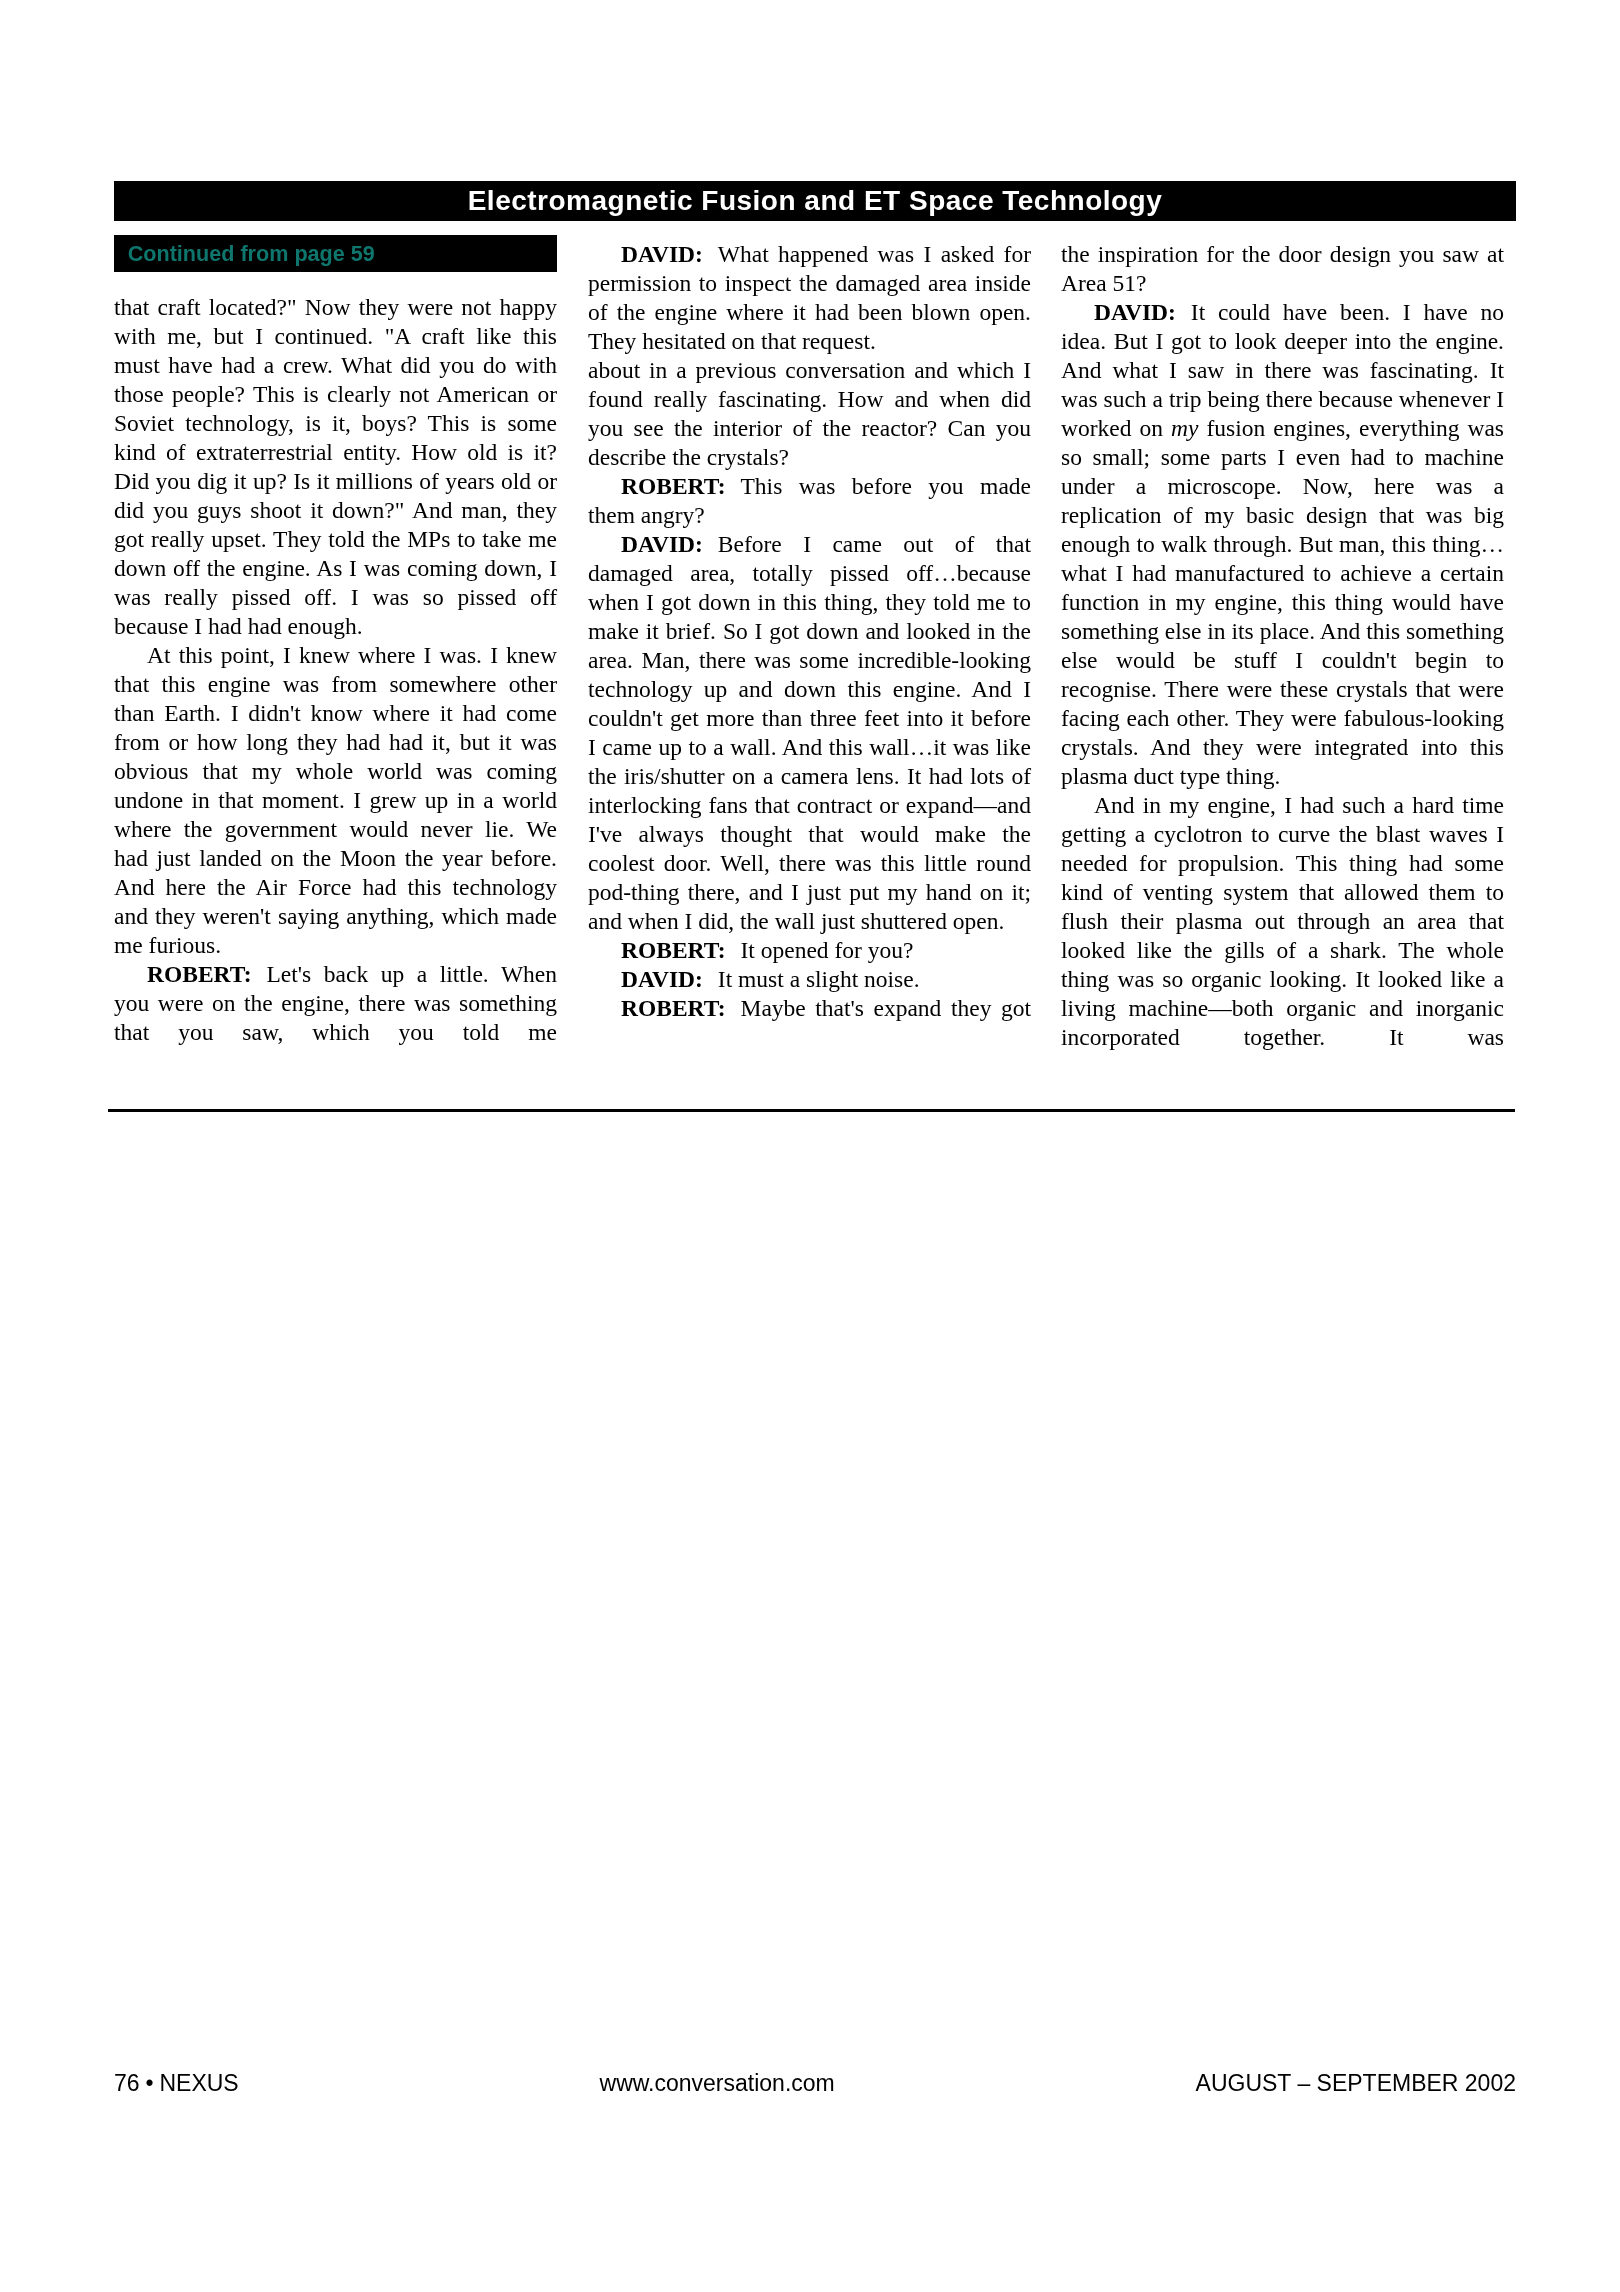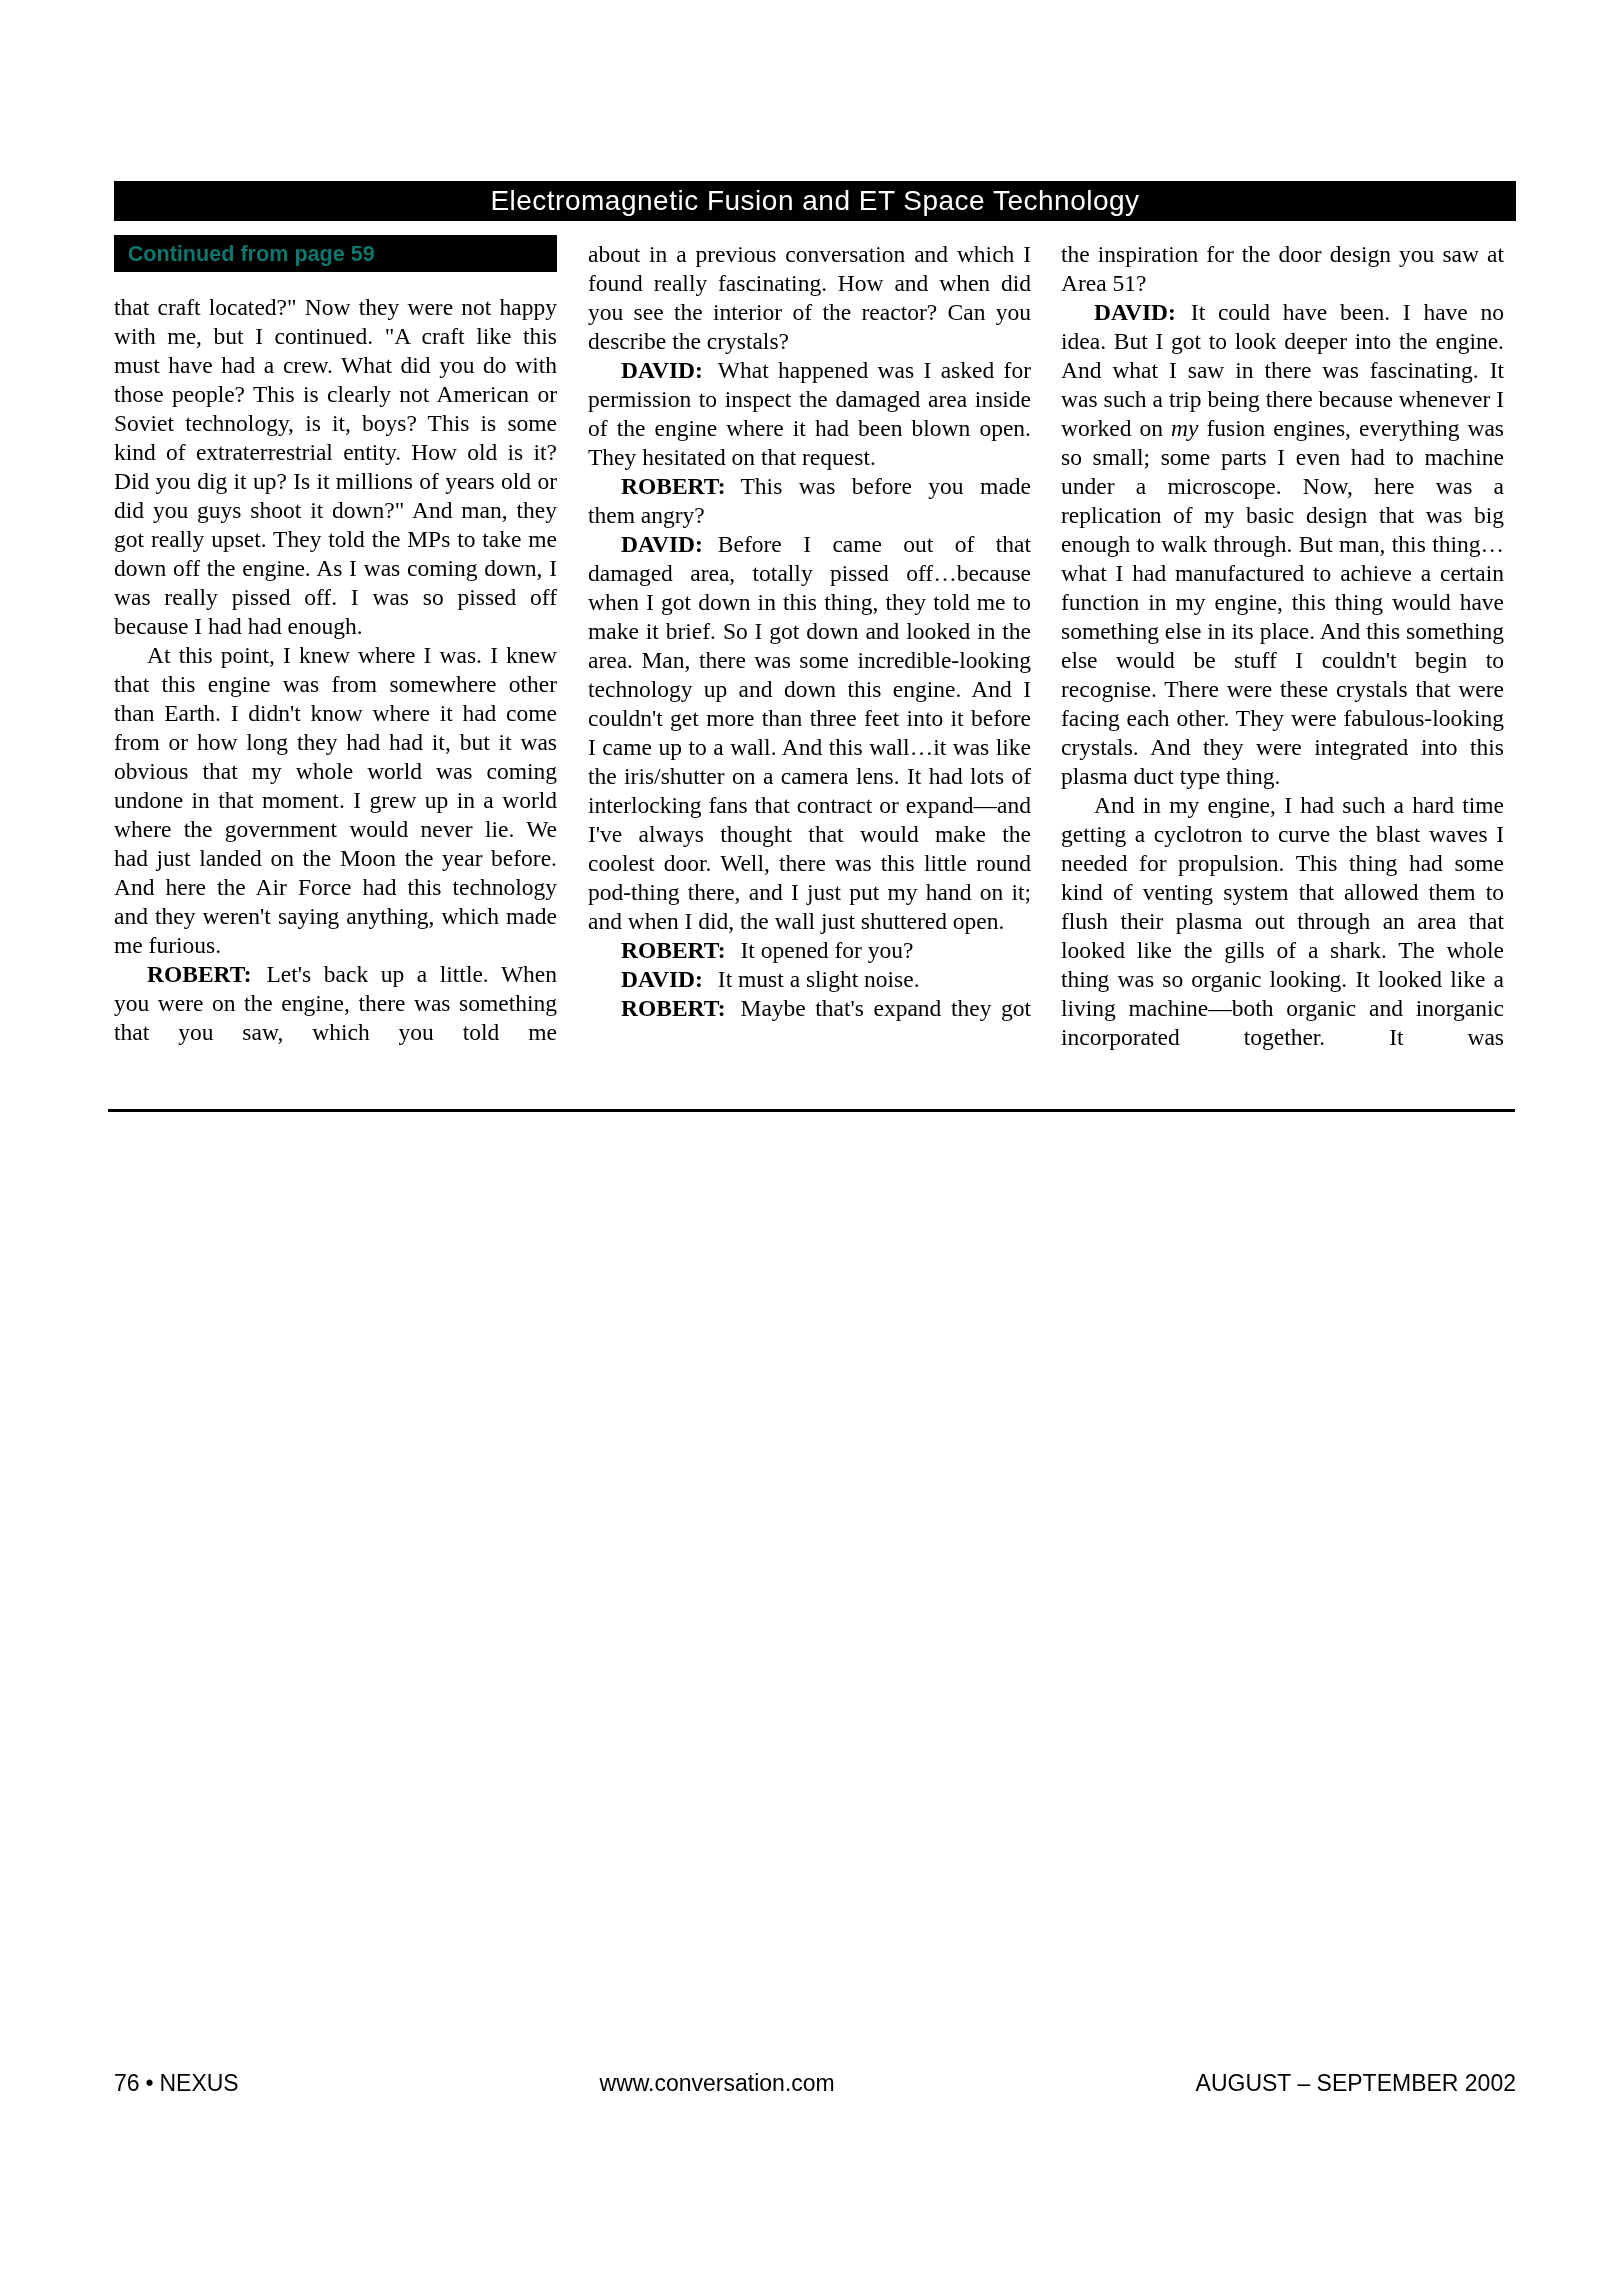--- a/index.html
+++ b/index.html
@@ -14,21 +14,21 @@
     overflow:hidden;
     margin:0 auto;
   }
   .title-bar {
     position:absolute;
     left:114px; top:181px;
     width:1402px; height:40px;
     background:#000000;
     color:#ffffff;
     font-family:"Liberation Sans", sans-serif;
-    font-weight:normal;
+    font-weight:bold;
     font-size:28px;
     text-align:center;
     line-height:40px;
     letter-spacing:0.5px;
   }
   .continued-box {
     position:absolute;
     left:114px; top:235px;
     width:443px; height:37px;
     background:#000000;
@@ -87,22 +87,22 @@
   <div class="continued-box">
     <span>Continued from page 59</span>
   </div>
 
   <div class="col col-1">
       <p class="para"><span>that craft located?"  Now they were not happy with me, but I continued.  "A craft like this must have had a crew.  What did you do with those people?  This is clearly not American or Soviet technology, is it, boys?  This is some kind of extraterrestrial entity.  How old is it?  Did you dig it up?  Is it millions of years old or did you guys shoot it down?"  And man, they got really upset.  They told the MPs to take me down off the engine.  As I was coming down, I was really pissed off.  I was so pissed off because I had had enough.</span></p>
       <p class="para indent"><span>At this point, I knew where I was.  I knew that this engine was from somewhere other than Earth.  I didn't know where it had come from or how long they had had it, but it was obvious that my whole world was coming undone in that moment.  I grew up in a world where the government would never lie.  We had just landed on the Moon the year before.  And here the Air Force had this technology and they weren't saying anything, which made me furious.</span></p>
       <p class="para indent flow"><span class="speaker">ROBERT:</span><span>Let's back up a little.  When you were on the engine, there was something that you saw, which you told me</span></p>
     </div>
   <div class="col col-2">
+      <p class="para indent"><span class="speaker">DAVID:</span><span>What happened was I asked for permission to inspect the damaged area inside of the engine where it had been blown open.  They hesitated on that request.</span></p>
       <p class="para"><span>about in a previous conversation and which I found really fascinating.  How and when did you see the interior of the reactor?  Can you describe the crystals?</span></p>
-      <p class="para indent"><span class="speaker">DAVID:</span><span>What happened was I asked for permission to inspect the damaged area inside of the engine where it had been blown open.  They hesitated on that request.</span></p>
       <p class="para indent"><span class="speaker">ROBERT:</span><span>This was before you made them angry?</span></p>
       <p class="para indent"><span class="speaker">DAVID:</span><span>Before I came out of that damaged area, totally pissed off…because when I got down in this thing, they told me to make it brief.  So I got down and looked in the area.  Man, there was some incredible-looking technology up and down this engine.  And I couldn't get more than three feet into it before I came up to a wall.  And this wall…it was like the iris/shutter on a camera lens.  It had lots of interlocking fans that contract or expand—and I've always thought that would make the coolest door.  Well, there was this little round pod-thing there, and I just put my hand on it; and when I did, the wall just shuttered open.</span></p>
       <p class="para indent"><span class="speaker">ROBERT:</span><span>It opened for you?</span></p>
       <p class="para indent"><span class="speaker">DAVID:</span><span>It must a slight noise.</span></p>
       <p class="para indent flow"><span class="speaker">ROBERT:</span><span>Maybe that's expand they got</span></p>
     </div>
   <div class="col col-3">
       <p class="para"><span>the inspiration for the door design you saw at Area 51?</span></p>
       <p class="para indent"><span class="speaker">DAVID:</span><span>It could have been.  I have no idea.  But I got to look deeper into the engine.  And what I saw in there was fascinating.  It was such a trip being there because whenever I worked on </span><span class="ital">my</span><span> fusion engines, everything was so small; some parts I even had to machine under a microscope.  Now, here was a replication of my basic design that was big enough to walk through.  But man, this thing…what I had manufactured to achieve a certain function in my engine, this thing would have something else in its place.  And this something else would be stuff I couldn't begin to recognise.  There were these crystals that were facing each other.  They were fabulous-looking crystals.  And they were integrated into this plasma duct type thing.</span></p>
       <p class="para indent flow"><span>And in my engine, I had such a hard time getting a cyclotron to curve the blast waves I needed for propulsion.  This thing had some kind of venting system that allowed them to flush their plasma out through an area that looked like the gills of a shark.  The whole thing was so organic looking.  It looked like a living machine—both organic and inorganic incorporated together.  It was</span></p>

